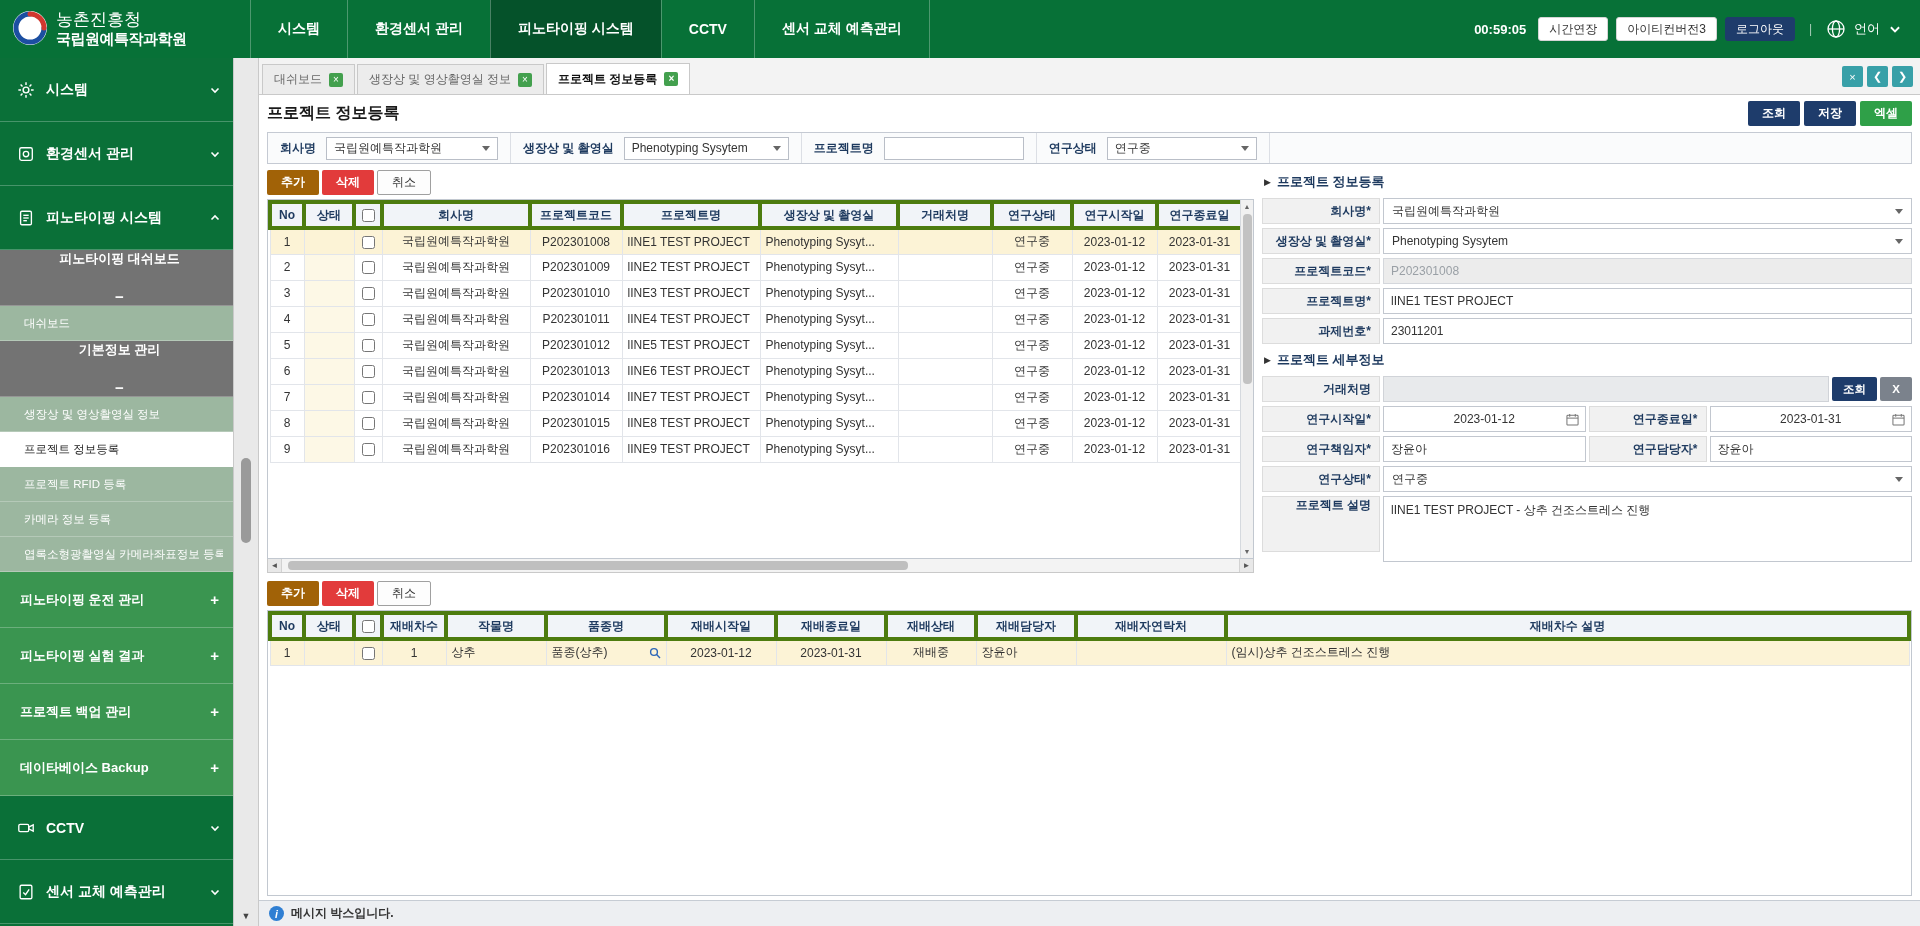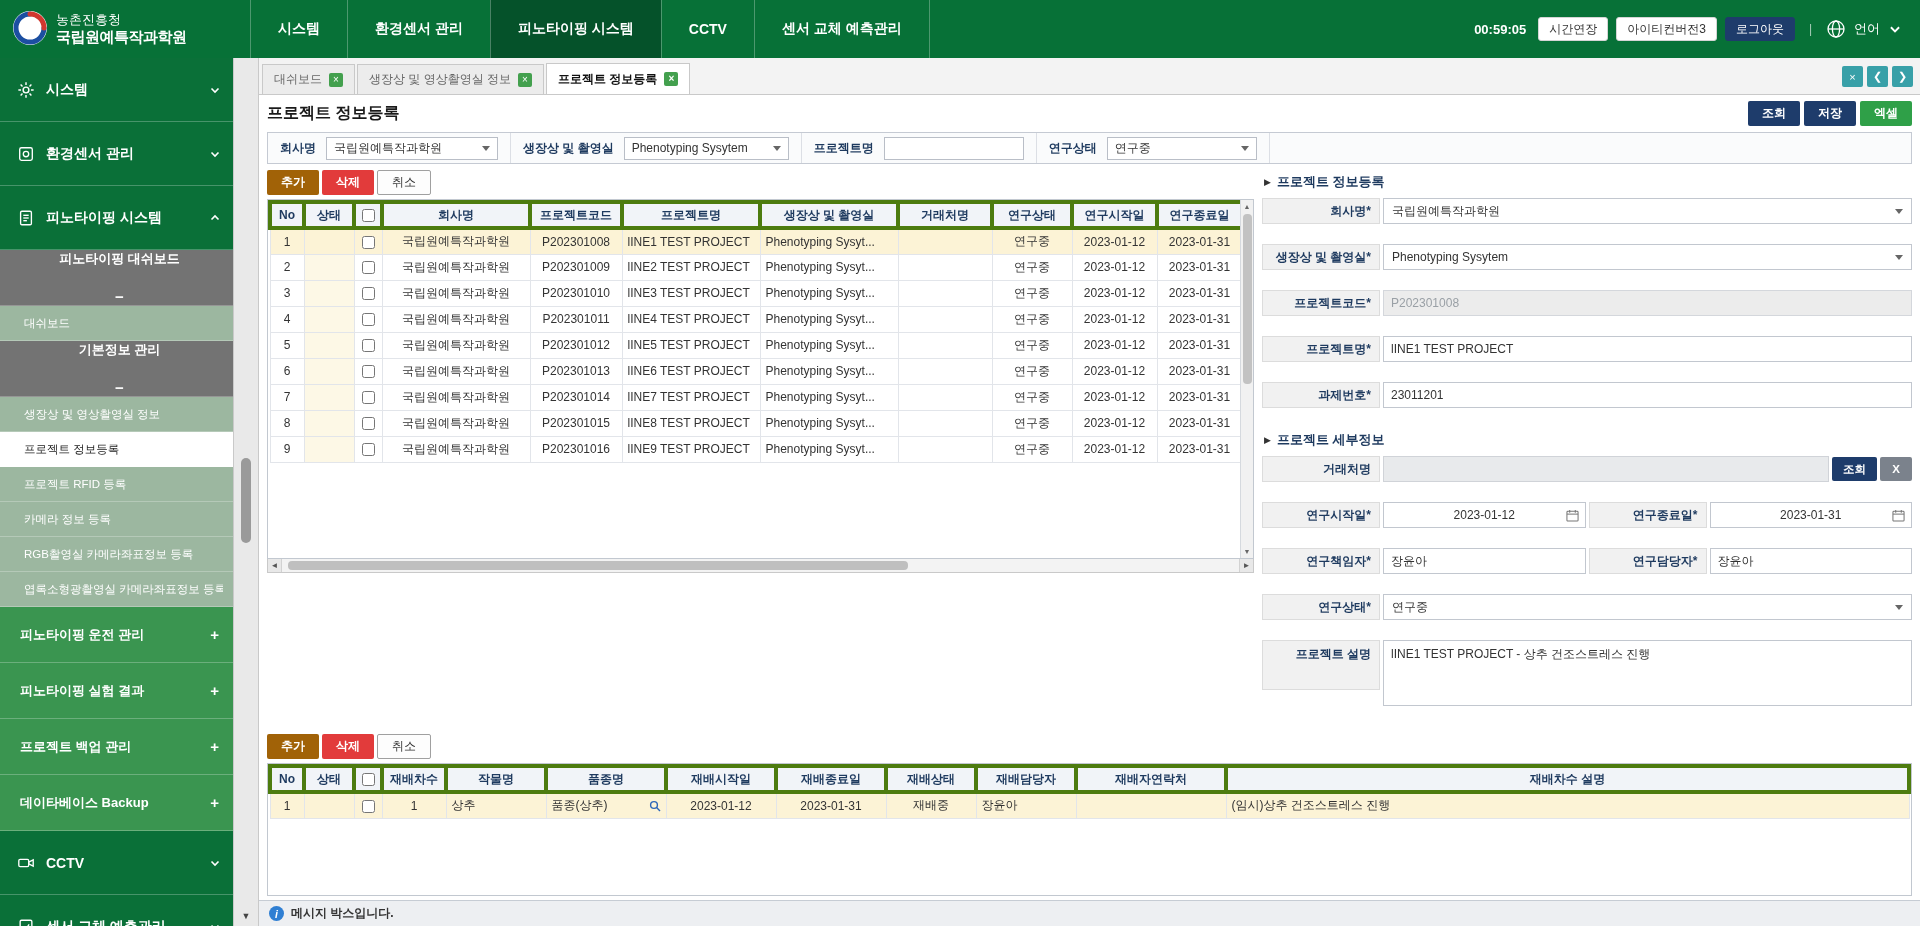--- a/index.html
+++ b/index.html
@@ -3,21 +3,21 @@
 <meta charset="utf-8">
 <style>
   * { margin:0; padding:0; box-sizing:border-box; }
   html,body { width:1920px; height:926px; overflow:hidden; }
   body { font-family:"Liberation Sans","DejaVu Sans",sans-serif; font-size:12px; background:#fff; color:#333; }
 
   
   .topbar { height:58px; background:#077137; display:flex; align-items:stretch; }
   .logo { width:250px; display:flex; align-items:center; gap:8px; padding-left:12px; flex:none; }
   .logo-text { color:#fff; line-height:1.25; }
-  .logo-text .l1 { font-size:13px; }
+  .logo-text .l1 { font-size:17px; }
   .logo-text .l2 { font-size:15px; font-weight:700; letter-spacing:-0.5px; }
   .top-nav { display:flex; align-items:stretch; }
   .nav-item { display:flex; align-items:center; padding:0 27px; color:#fff; font-size:14px; font-weight:700;
               border-left:1px solid rgba(255,255,255,.28); cursor:default; }
   .top-nav .nav-item:last-child { border-right:1px solid rgba(255,255,255,.28); }
   .nav-item.active { background:#05522a; }
   .top-right { margin-left:auto; display:flex; align-items:center; gap:8px; padding-right:18px; }
   .timer { color:#fff; font-size:13px; font-weight:700; margin-right:4px; }
   .tbtn { background:#fff; color:#333; border:1px solid #d5d5d5; border-radius:3px; height:24px;
           display:flex; align-items:center; padding:0 10px; font-size:12px; }
@@ -112,24 +112,24 @@
   .hs-btn { width:14px; height:100%; display:flex; align-items:center; justify-content:center; font-size:8px; color:#555;
             background:#e8e8e8; flex:none; }
   .hs-btn.left { border-right:1px solid #d2d2d2; }
   .hs-btn.right { border-left:1px solid #d2d2d2; margin-left:auto; }
   .hs-thumb { width:620px; height:9px; background:#bfbfbf; border-radius:4px; margin-left:6px; }
 
   
   .form-panel { flex:1; min-width:0; }
   .fp-header { display:flex; align-items:center; gap:6px; font-size:13px; font-weight:700; color:#1e3a5f; padding:3px 2px 7px; }
   .fp-header .arr { font-size:9px; color:#333; }
-  .f-row { display:flex; align-items:stretch; gap:3px; margin-bottom:20px; }
+  .f-row { display:flex; align-items:stretch; gap:3px; margin-bottom:4px; }
   .f-lbl { width:118px; flex:none; background:#f1f1f1; border:1px solid #dcdcdc; display:flex; align-items:center;
            justify-content:flex-end; padding-right:8px; font-weight:700; color:#1e3a5f; height:26px; font-size:12px; white-space:nowrap; }
-  .f-lbl.tall { height:50px; align-items:flex-start; padding-top:5px; }
+  .f-lbl.tall { height:56px; align-items:flex-start; }
   .f-field { flex:1; min-width:0; display:flex; align-items:center; gap:3px; }
   .inp { height:26px; border:1px solid #c2c7cf; background:#fff; display:flex; align-items:center; padding:0 7px;
          flex:1; min-width:0; white-space:nowrap; overflow:hidden; }
   .inp.ro { background:#ececec; color:#9aa0a6; border-color:#d4d7dc; }
   .inp.dis { background:#e8eaec; border-color:#d0d3d8; }
   .inp.date { position:relative; justify-content:center; }
   .inp.date svg { position:absolute; right:6px; top:6px; }
   .sel { height:26px; border:1px solid #c2c7cf; background:#fff; display:flex; align-items:center;
          justify-content:space-between; padding:0 8px; flex:1; min-width:0; gap:8px; }
   .sel-arrow { width:0; height:0; border-left:4px solid transparent; border-right:4px solid transparent; border-top:5px solid #666; flex:none; }
@@ -260,23 +260,20 @@
         <span class="sb-label">생장상 및 영상촬영실 정보</span>
       </div>
       <div class="sb-item leaf active">
         <span class="sb-label">프로젝트 정보등록</span>
       </div>
       <div class="sb-item leaf">
         <span class="sb-label">프로젝트 RFID 등록</span>
       </div>
       <div class="sb-item leaf">
         <span class="sb-label">카메라 정보 등록</span>
-      </div>
-      <div class="sb-item leaf">
-        <span class="sb-label">RGB촬영실 카메라좌표정보 등록</span>
       </div>
       <div class="sb-item leaf">
         <span class="sb-label">엽록소형광촬영실 카메라좌표정보 등록</span>
       </div>
       <div class="sb-item section collapsed">
         <span class="sb-label">피노타이핑 운전 관리</span>
         <span class="sb-toggle">+</span>
       </div>
       <div class="sb-item section collapsed">
         <span class="sb-label">피노타이핑 실험 결과</span>

